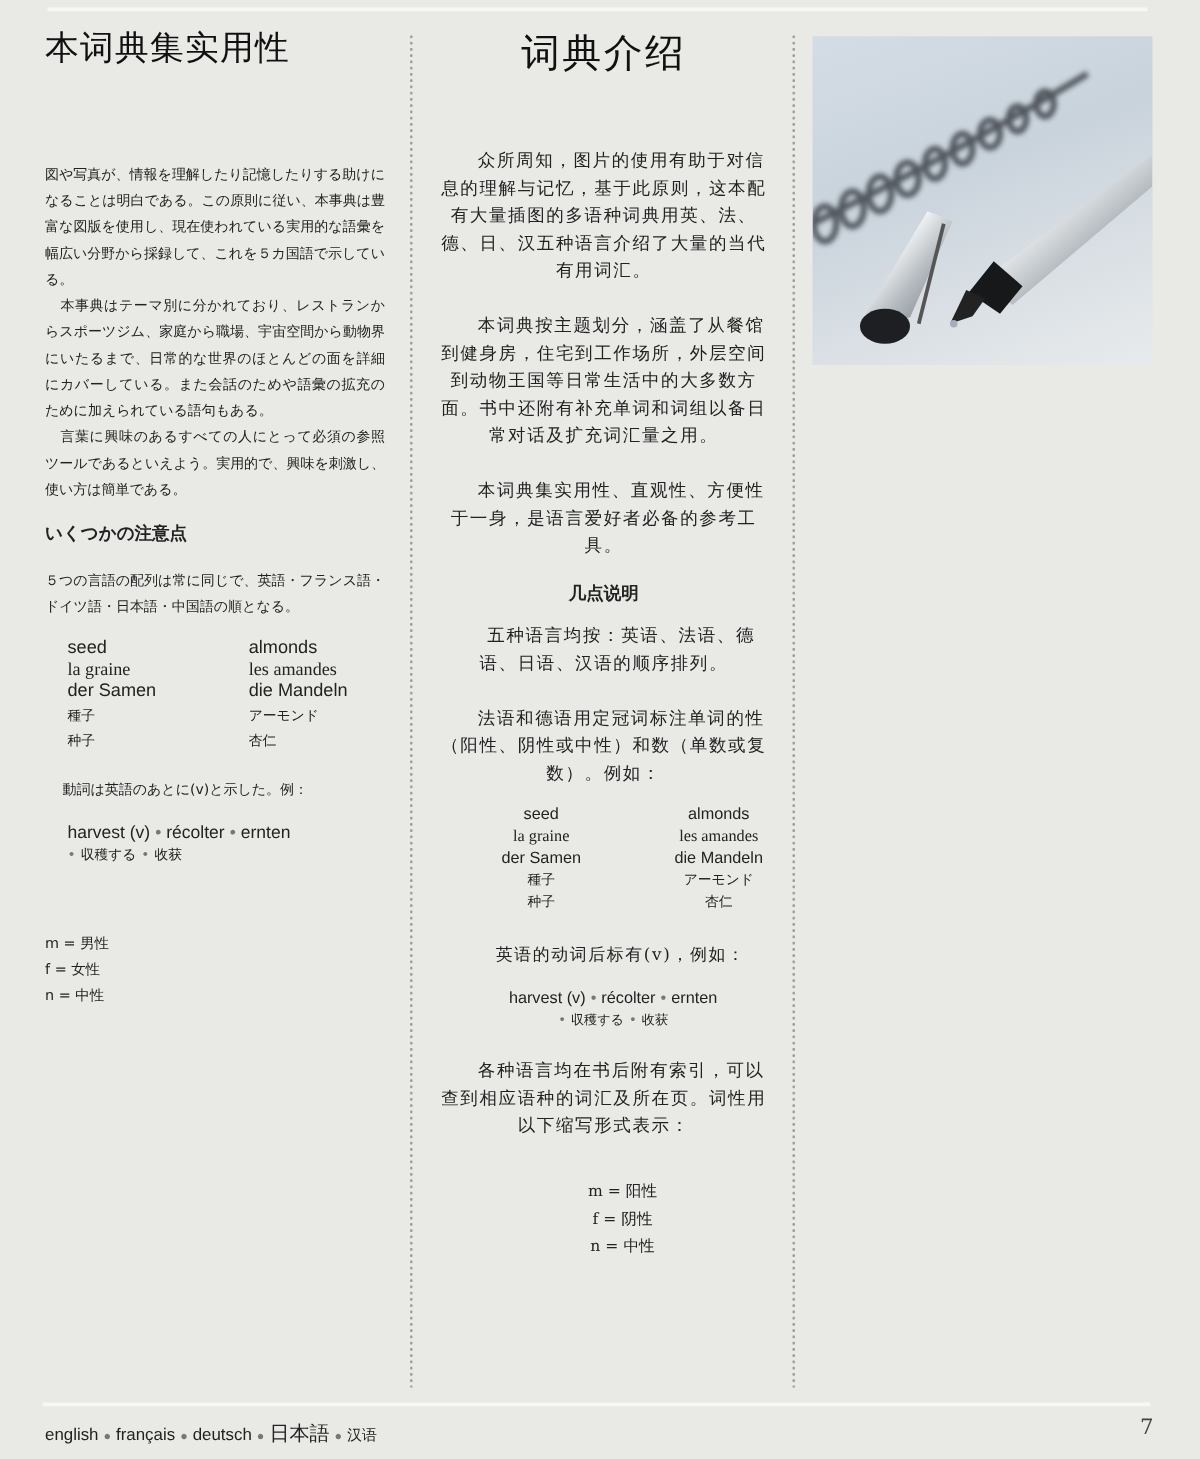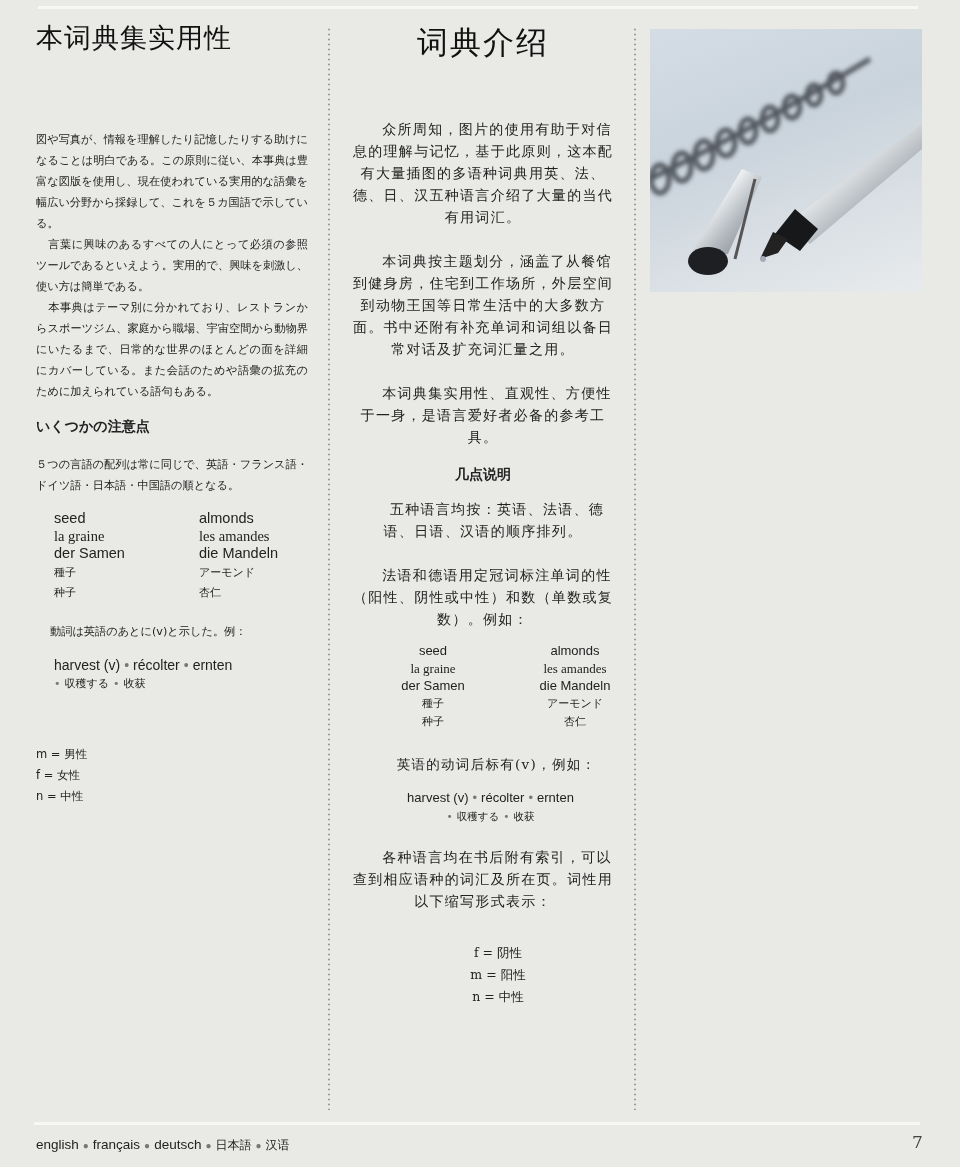--- a/index.html
+++ b/index.html
@@ -42,22 +42,22 @@
 </style>
 </head>
 <body>
 
 <div class="top-rule"></div>
 
 <div class="col" style="left:36px; top:20px; width:272px;">
   <h1 class="jp-title">本词典集实用性</h1>
   <div style="height:73px"></div>
   <p class="jp-p">図や写真が、情報を理解したり記憶したりする助けになることは明白である。この原則に従い、本事典は豊富な図版を使用し、現在使われている実用的な語彙を幅広い分野から採録して、これを５カ国語で示している。</p>
+  <p class="jp-p indent">本事典はテーマ別に分かれており、レストランからスポーツジム、家庭から職場、宇宙空間から動物界にいたるまで、日常的な世界のほとんどの面を詳細にカバーしている。また会話のためや語彙の拡充のために加えられている語句もある。</p>
   <p class="jp-p indent">言葉に興味のあるすべての人にとって必須の参照ツールであるといえよう。実用的で、興味を刺激し、使い方は簡単である。</p>
-  <p class="jp-p indent">本事典はテーマ別に分かれており、レストランからスポーツジム、家庭から職場、宇宙空間から動物界にいたるまで、日常的な世界のほとんどの面を詳細にカバーしている。また会話のためや語彙の拡充のために加えられている語句もある。</p>
   <div style="height:16px"></div>
   <h2 class="subhead-jp">いくつかの注意点</h2>
   <div style="height:18px"></div>
   <p class="jp-p">５つの言語の配列は常に同じで、英語・フランス語・ドイツ語・日本語・中国語の順となる。</p>
   <div style="height:14px"></div>
   <div class="ex-grid" style="margin-left:18px; font-size:14.5px; line-height:17.5px;">
     <div>
       <div class="w">seed</div>
       <div class="w serif">la graine</div>
       <div class="w">der Samen</div>
@@ -131,22 +131,22 @@
       <span>harvest (v)</span><span class="bullet">•</span><span>récolter</span><span class="bullet">•</span><span>ernten</span>
     </div>
     <div style="font-size:10.5px; line-height:20px;">
       <span class="bullet" style="padding-left:0">•</span><span>収穫する</span><span class="bullet">•</span><span>收获</span>
     </div>
   </div>
   <div style="height:20px"></div>
   <p class="cn-p indent">各种语言均在书后附有索引，可以查到相应语种的词汇及所在页。词性用以下缩写形式表示：</p>
   <div style="height:30px"></div>
   <div style="margin-left:30px; font-family:'DejaVu Serif', serif; font-size:12.5px; line-height:22px;">
+    <div>m = 阳性</div>
     <div>f = 阴性</div>
-    <div>m = 阳性</div>
     <div>n = 中性</div>
   </div>
 </div>
 
 <div class="vsep" style="left:634px; top:27px; height:1083px;"></div>
 
 <div class="photo">
   <svg width="272" height="263" viewBox="0 0 272 263">
     <defs>
       <linearGradient id="metal" x1="0" y1="0" x2="1" y2="1">
@@ -184,15 +184,15 @@
       <polygon points="125,205 150,222 168,200 145,180" fill="#16181a"></polygon>
       <polygon points="110,230 128,224 138,210 123,203" fill="#222"></polygon>
       <circle cx="113" cy="230" r="3" fill="#aab"></circle>
     </g>
   </svg>
 </div>
 
 <div class="bottom-rule"></div>
 
 <div class="footer-langs">
-  <span>english</span><span class="dot">●</span><span>français</span><span class="dot">●</span><span>deutsch</span><span class="dot">●</span><span style="font-size:12px">日本語</span><span class="dot">●</span><span style="font-size:12px">汉语</span>
+  <span>english</span><span class="dot">●</span><span>français</span><span class="dot">●</span><span>deutsch</span><span class="dot">●</span><span style="font-size:16px">日本語</span><span class="dot">●</span><span style="font-size:12px">汉语</span>
 </div>
 <div class="page-num">7</div>
 
 </body></html>

